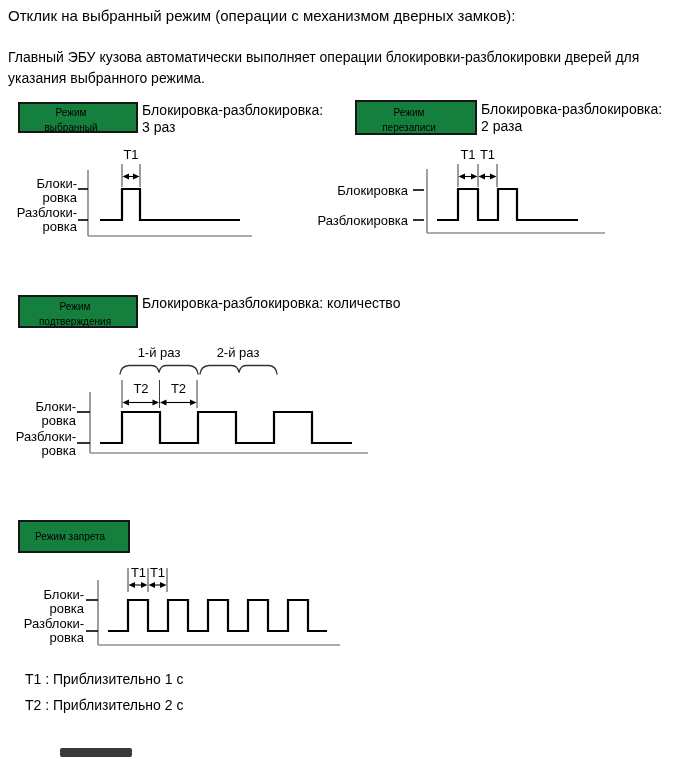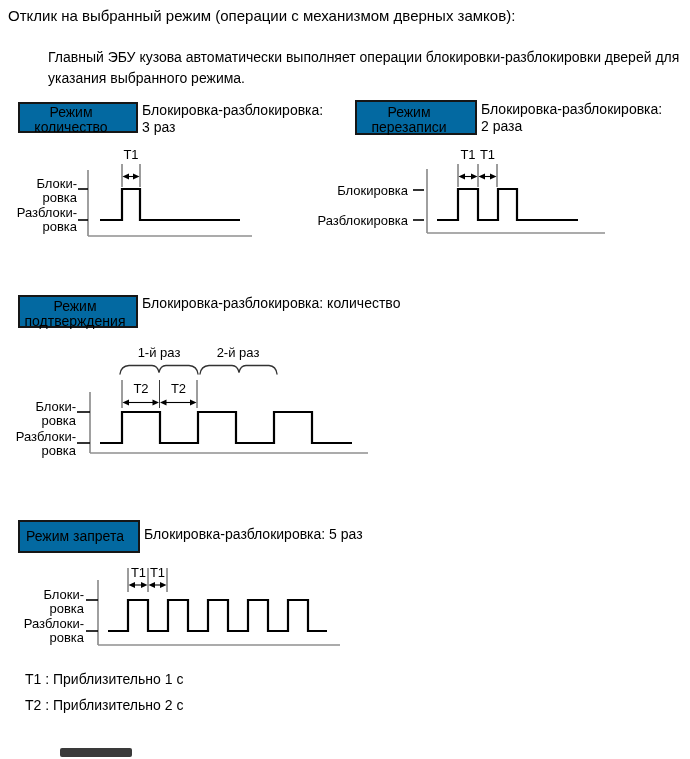--- a/index.html
+++ b/index.html
@@ -4,22 +4,22 @@
 <style>
   html,body { margin:0; padding:0; background:#fff; }
   .page {
     position:relative; width:690px; height:759px; background:#ffffff;
     font-family:"Liberation Sans", sans-serif; color:#000; overflow:hidden;
   }
   .abs { position:absolute; }
   .title { font-size:15px; white-space:nowrap; }
   .intro { font-size:14px; line-height:21px; width:632px; }
   .mode-box {
-    border:2px solid #161616; box-sizing:border-box; background:#0369a1;
-    font-size:14px; line-height:15px; text-align:center;
+    border:2px solid #161616; box-sizing:border-box; background:#15803d;
+    font-size:10px; line-height:15px; text-align:center;
   }
   .mode-box .pad { padding:1px 14px 0 0; }
   .mode-box.single { display:flex; align-items:center; justify-content:center; }
   .mode-box.single .pad { padding:0 8px 0 0; }
   .desc { font-size:14px; line-height:17px; white-space:nowrap; }
   .note { font-size:14px; white-space:nowrap; }
   svg { display:block; overflow:visible; }
   svg text { font-family:"Liberation Sans", sans-serif; font-size:13px; fill:#000; }
   .sig    { stroke:#000; stroke-width:2.2; fill:none; }
   .axis   { stroke:#8f8f8f; stroke-width:1.7; fill:none; }
@@ -30,26 +30,26 @@
   .brace  { stroke:#333; stroke-width:1.3; fill:none; stroke-linecap:round; }
   .thumb  { background:#3a3a3a; border-radius:2px; }
 </style>
 </head>
 <body>
 
 <div class="page">
 
   <div class="abs title" style="left:8px; top:7px;">Отклик на выбранный режим (операции с механизмом дверных замков):</div>
 
-  <div class="abs intro" style="left:8px; top:47px;margin-left:40px;">Главный ЭБУ кузова автоматически выполняет операции блокировки-разблокировки дверей для указания выбранного режима.</div>
+  <div class="abs intro" style="left:8px; top:47px;">Главный ЭБУ кузова автоматически выполняет операции блокировки-разблокировки дверей для указания выбранного режима.</div>
 
   <div class="abs mode-box" style="left:18px; top:102px; width:120px; height:31px;">
     <div class="pad">
       <div>Режим</div>
-      <div>количество</div>
+      <div>выбранный</div>
     </div>
   </div>
   <div class="abs desc" style="left:142px; top:102px;">
     <div>Блокировка-разблокировка:</div>
     <div>3 раз</div>
   </div>
 
   <svg class="abs" style="left:8px; top:145px;" width="250" height="95" viewBox="0 0 250 95">
     <text x="123" y="14" text-anchor="middle">Т1</text>
     <line class="meas" x1="114" y1="19" x2="114" y2="42"></line>
@@ -130,25 +130,22 @@
     <line class="axis" x1="82" y1="108" x2="360" y2="108"></line>
     <line class="tick" x1="69" y1="67" x2="82" y2="67"></line>
     <line class="tick" x1="69" y1="98" x2="82" y2="98"></line>
     <polyline class="sig" points="92,98 114,98 114,67 152,67 152,98 190,98 190,67 228,67 228,98 266,98 266,67 304,67 304,98 344,98"></polyline>
     <text x="68" y="66" text-anchor="end">Блоки-</text>
     <text x="68" y="80" text-anchor="end">ровка</text>
     <text x="68" y="96" text-anchor="end">Разблоки-</text>
     <text x="68" y="110" text-anchor="end">ровка</text>
   </svg>
 
-  <div class="abs mode-box single" style="left:18px; top:520px; width:122px; height:33px;text-align:right;">
+  <div class="abs mode-box single" style="left:18px; top:520px; width:112px; height:33px;text-align:right;">
     <div class="pad">Режим запрета</div>
-  </div>
-  <div class="abs desc" style="left:144px; top:526px;">
-    <div>Блокировка-разблокировка: 5 раз</div>
   </div>
 
   <svg class="abs" style="left:15px; top:560px;" width="330" height="90" viewBox="0 0 330 90">
     <text x="123.5" y="17" text-anchor="middle">Т1</text>
     <text x="142.5" y="17" text-anchor="middle">Т1</text>
     <line class="meas" x1="113" y1="8" x2="113" y2="32"></line>
     <line class="meas" x1="133" y1="8" x2="133" y2="32"></line>
     <line class="meas" x1="152" y1="8" x2="152" y2="32"></line>
     <line class="arrow" x1="116" y1="25" x2="130" y2="25"></line>
     <path class="head" d="M113.5,25 l6.5,-3 l0,6 z"></path>

